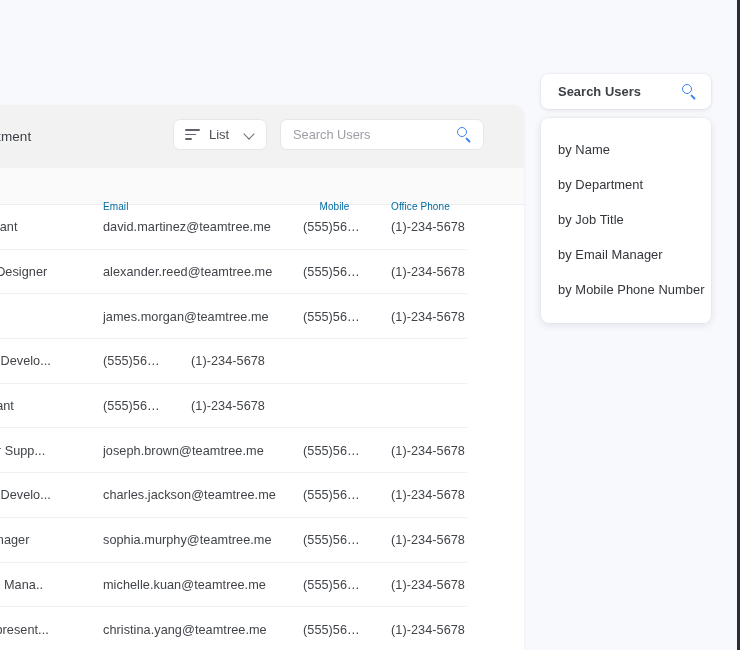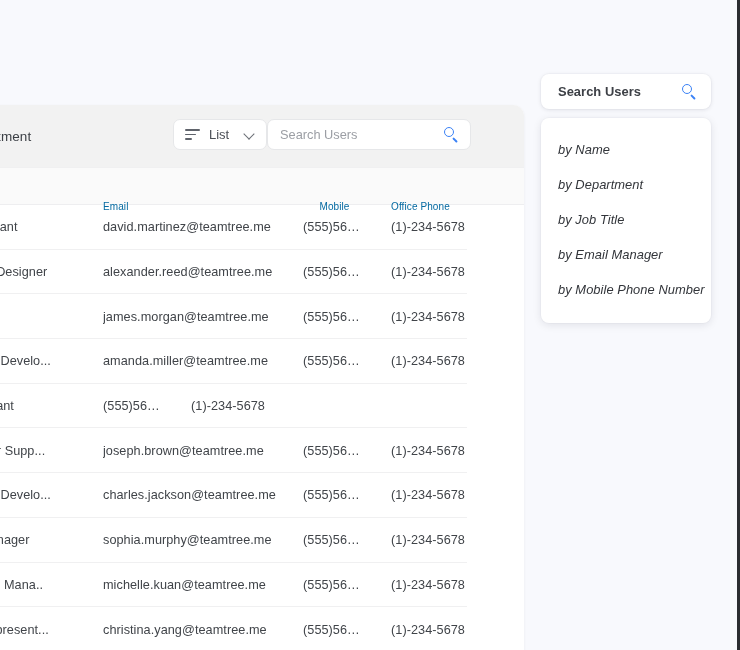--- a/index.html
+++ b/index.html
@@ -57,20 +57,21 @@
     white-space: nowrap;
     letter-spacing: 0.1px;
   }
 
   .toolbar-right {
     position: absolute;
     left: 233px;
     top: 14px;
     display: flex;
     align-items: flex-start;
+    gap: 13px;
   }
 
   
   .list-select {
     display: flex;
     align-items: center;
     gap: 9px;
     height: 31px;
     padding: 0 11px 0 11px;
     background: #ffffff;
@@ -235,21 +236,20 @@
     font-weight: bold;
     letter-spacing: 0.05px;
   }
 
   .overlay-menu {
     margin-top: 9px;
     background: #ffffff;
     border-radius: 8px;
     box-shadow: 0 2px 8px rgba(16,24,40,0.10), 0 0 0 1px rgba(16,24,40,0.02);
     padding: 14px 0 16px 0;
-    font-style: italic;
   }
   .menu-item {
     height: 35px;
     display: flex;
     align-items: center;
     padding-left: 17px;
     font-size: 12.9px;
     color: #32353a;
     cursor: pointer;
     white-space: nowrap;
@@ -308,21 +308,20 @@
       <div class="td c-office">(1)-234-5678</div>
     </div>
     <div class="tr">
       <div class="td c-job">gineer</div>
       <div class="td c-email">james.morgan@teamtree.me</div>
       <div class="td c-mobile">(555)567-8901</div>
       <div class="td c-office">(1)-234-5678</div>
     </div>
     <div class="tr">
       <div class="td c-job">ftware Develo...</div>
-      <div class="td c-email">amanda.miller@teamtree.me</div>
       <div class="td c-mobile">(555)567-8901</div>
       <div class="td c-office">(1)-234-5678</div>
     </div>
     <div class="tr">
       <div class="td c-job"> Assistant</div>
       <div class="td c-mobile">(555)567-8901</div>
       <div class="td c-office">(1)-234-5678</div>
     </div>
     <div class="tr">
       <div class="td c-job">stomer Supp...</div>

